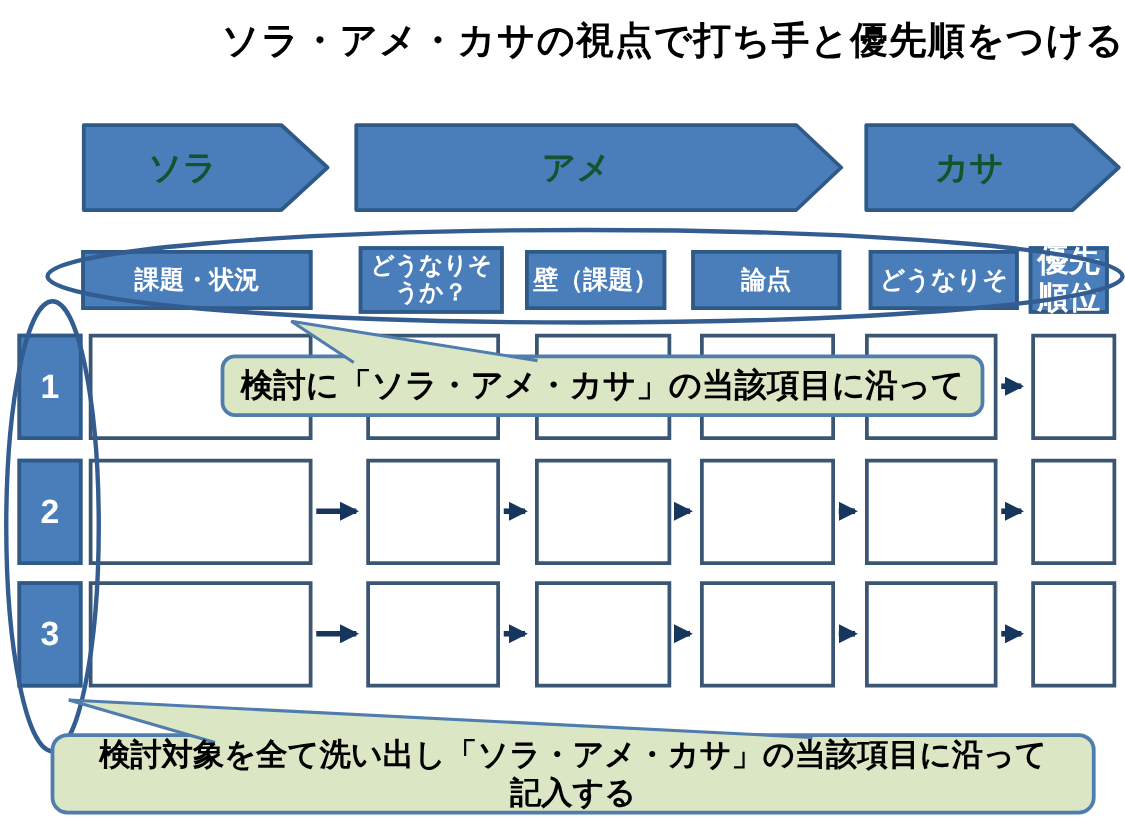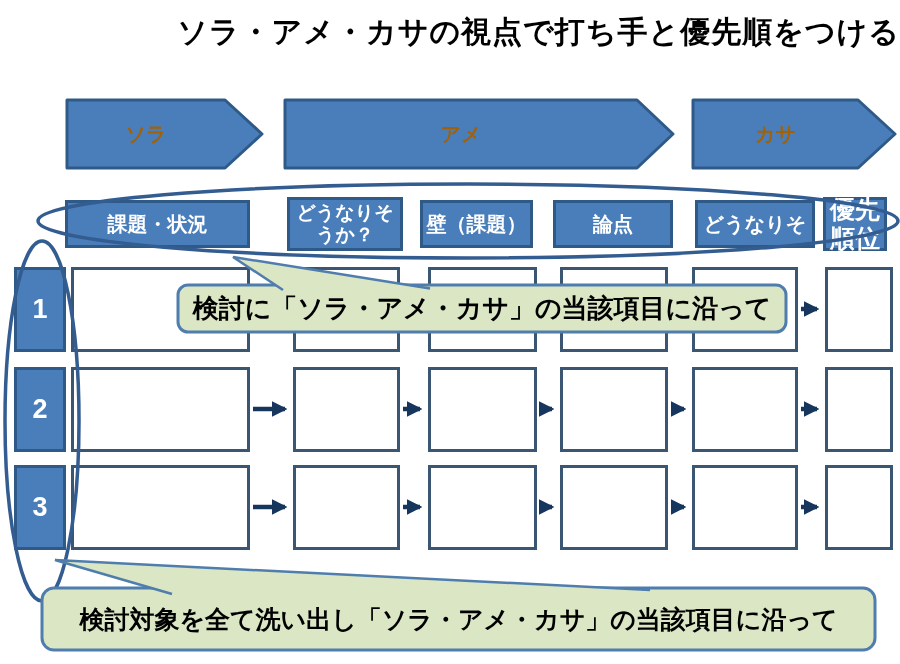--- a/index.html
+++ b/index.html
@@ -14,22 +14,22 @@
        line-height:1.15;z-index:1;white-space:nowrap;}
   
   .cell{background:#ffffff;border:3px solid #3a5673;z-index:1;}
   .c1{left:71px;width:179px}.c2{left:293px;width:107px}.c3{left:428px;width:109px}
   .c4{left:560px;width:108px}.c5{left:692px;width:106px}.c6{left:825px;width:68px}
   .r1{top:267px;height:85px}.r2{top:367px;height:85px}.r3{top:465px;height:85px}
   
   .numbox{left:14px;width:52px;background:#4a7ebb;border:3px solid #2f5a88;color:#fff;
           display:flex;align-items:center;justify-content:center;font-size:27px;font-weight:bold;z-index:1;}
   
-  .stage-label{color:#a16207;display:flex;align-items:center;justify-content:center;
-               font-size:20px;font-weight:bold;z-index:9;white-space:nowrap;}
+  .stage-label{color:#14532d;display:flex;align-items:center;justify-content:center;
+               font-size:27px;font-weight:bold;z-index:9;white-space:nowrap;}
   
   .layer-svg{position:absolute;left:0;top:0;z-index:8;pointer-events:none;}
   .shape-svg{position:absolute;left:0;top:0;z-index:1;pointer-events:none;}
   
   .callout-text{display:flex;flex-direction:column;align-items:center;justify-content:center;
                 color:#000;font-weight:bold;z-index:9;text-align:center;}
   .callout-top-text{left:178px;top:285px;width:608px;height:47px;font-size:26px;white-space:nowrap;}
   .callout-bottom-text{left:42px;top:588px;width:833px;height:62px;font-size:25px;line-height:1.2;white-space:nowrap;}
 </style>
 </head>
@@ -133,15 +133,16 @@
     <rect x="42" y="588" width="833" height="62" rx="12" fill="#dbe6c4" stroke="#4f7dad" stroke-width="3"></rect>
     <path d="M55,560 L650,590 L172,594 Z" fill="#dbe6c4"></path>
     <path d="M650,590 L55,560 L172,594" fill="none" stroke="#4f7dad" stroke-width="2.5"></path>
   </svg>
 
   <div class="abs callout-text callout-top-text">
     <span>検討に「ソラ・アメ・カサ」の当該項目に沿って</span>
   </div>
   <div class="abs callout-text callout-bottom-text">
     <span>検討対象を全て洗い出し「ソラ・アメ・カサ」の当該項目に沿って</span>
+    <span>記入する</span>
   </div>
 
 </div>
 
 </body></html>

